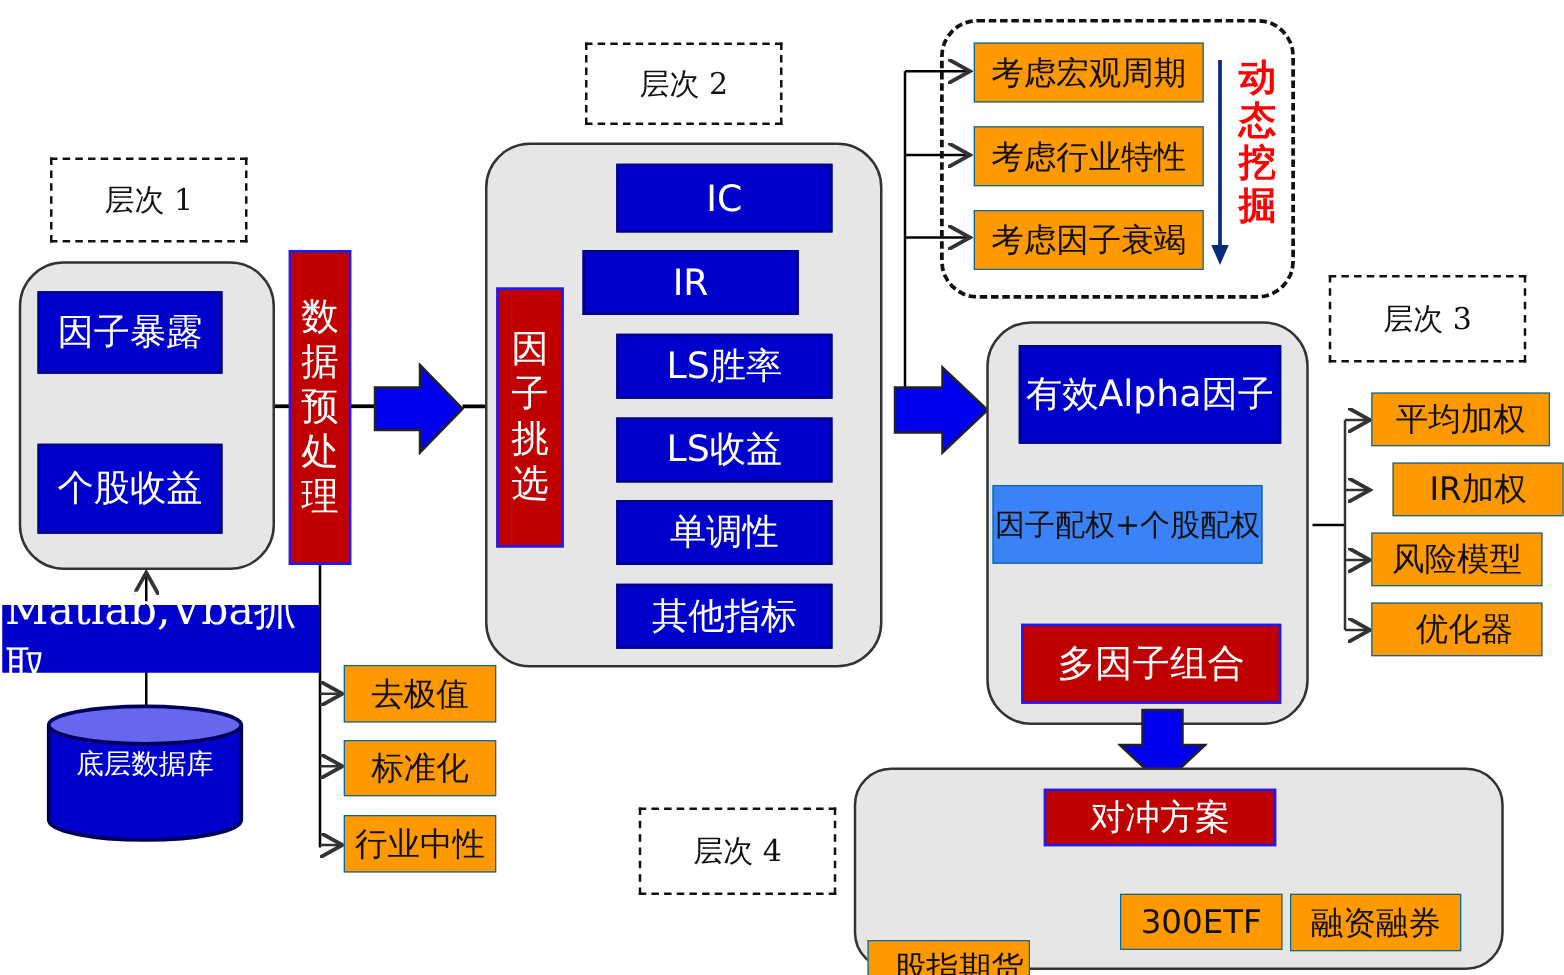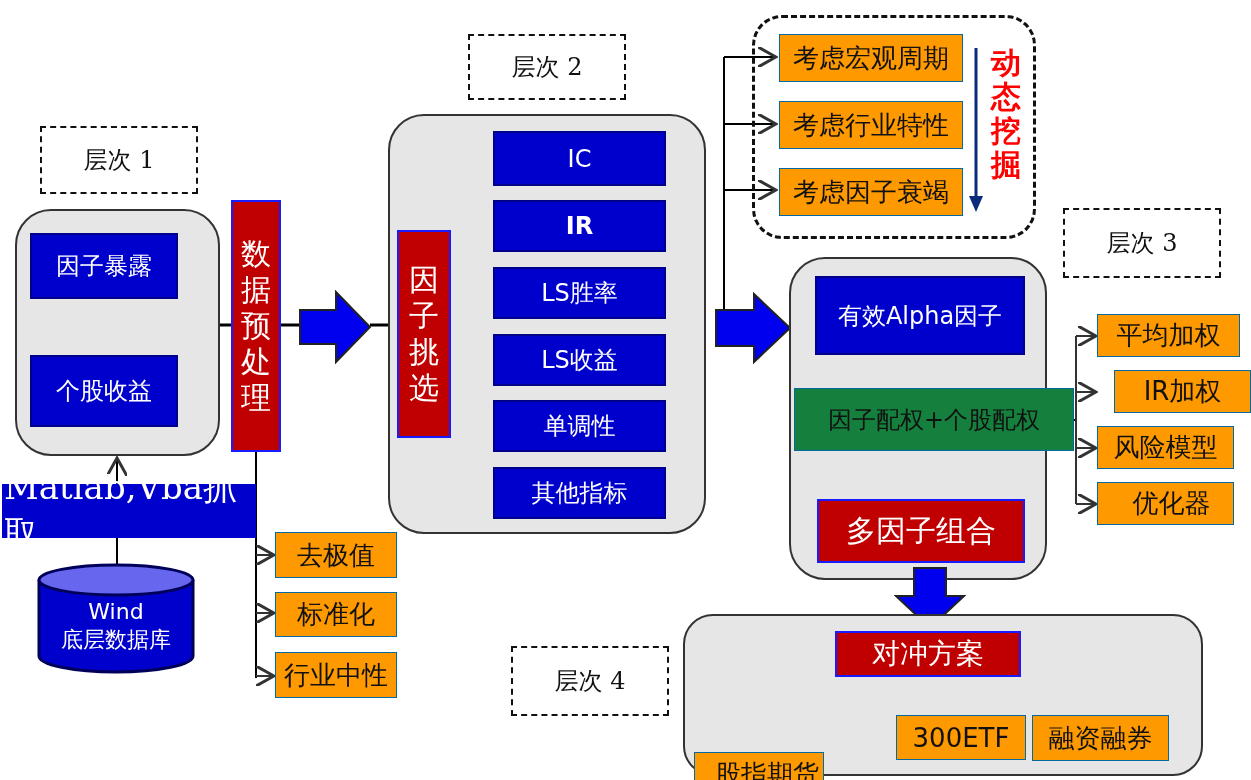--- a/index.html
+++ b/index.html
@@ -4,21 +4,21 @@
 <style>
   html, body { margin: 0; padding: 0; background: #ffffff; }
   body { width: 1251px; height: 780px; position: relative; overflow: hidden;
          font-family: "DejaVu Sans", "Liberation Sans", sans-serif; }
   .abs { position: absolute; box-sizing: border-box; }
   .label-box { border: 2px dashed #111; background: #fff; display: flex; align-items: center;
                justify-content: center; font-family: "DejaVu Serif", "Liberation Serif", serif;
                font-size: 24px; color: #111; }
   .panel { background: #e6e6e6; border: 2px solid #333; border-radius: 36px; }
   .blue { background: #0000cc; border: 2px solid #000088; color: #fff; display: flex;
-          align-items: center; justify-content: center; font-size: 24px; }
+          align-items: center; justify-content: center; font-size: 29px; }
   .red { background: #c00000; border: 2px solid #1a1aff; color: #fff; display: flex;
          align-items: center; justify-content: center; font-size: 30px; }
   .orange { background: #ff9900; border: 1px solid #0369a1; color: #111; display: flex;
             align-items: center; justify-content: center; font-size: 26px; }
   .vert { flex-direction: column; line-height: 1.2; }
   .vert span { display: block; }
   svg.overlay { position: absolute; left: 0; top: 0; }
 </style>
 </head>
 <body>
@@ -84,21 +84,21 @@
     <line x1="1095" y1="696" x2="1095" y2="712" stroke="#333" stroke-width="2" marker-end="url(#ah)"></line>
   </g>
 </svg>
 
 <div class="abs label-box" style="left:40px;top:126px;width:158px;height:68px;">
     <span>层次 1</span>
   </div>
 <div class="abs label-box" style="left:468px;top:34px;width:158px;height:66px;">
     <span>层次 2</span>
   </div>
-<div class="abs label-box" style="left:1063px;top:208px;width:158px;height:70px;justify-content:center;">
+<div class="abs label-box" style="left:1063px;top:220px;width:158px;height:70px;justify-content:center;">
     <span>层次 3</span>
   </div>
 <div class="abs label-box" style="left:511px;top:646px;width:158px;height:70px;">
     <span>层次 4</span>
   </div>
 
 <div class="abs panel" style="left:15px;top:209px;width:205px;height:247px;"></div>
 <div class="abs blue" style="left:30px;top:233px;width:148px;height:66px;">
     <span>因子暴露</span>
   </div>
@@ -109,21 +109,20 @@
 <div class="abs blue" style="left:2px;top:484px;width:254px;height:54px;border-color:#0000cc;font-family:'DejaVu Serif','Liberation Serif',serif;font-size:34px;">
     <span>Matlab,Vba抓取</span>
   </div>
 
 <div class="abs" style="left:36px;top:562px;width:160px;height:112px;">
   <svg width="160" height="112">
     <path d="M3,18 L3,94 A77,16 0 0 0 157,94 L157,18" fill="#0000cc" stroke="#00005a" stroke-width="3"></path>
     <ellipse cx="80" cy="18" rx="77" ry="15" fill="#6666ee" stroke="#00005a" stroke-width="3"></ellipse>
   </svg>
   <div class="abs" style="left:0;top:36px;width:160px;text-align:center;color:#fff;font-size:22px;line-height:28px;">
-    <div>Wind</div>
     <div>底层数据库</div>
   </div>
 </div>
 
 <div class="abs red vert" style="left:231px;top:200px;width:50px;height:252px;font-size:30px;">
   <span>数</span>
   <span>据</span>
   <span>预</span>
   <span>处</span>
   <span>理</span>
@@ -146,21 +145,21 @@
 <div class="abs panel" style="left:388px;top:114px;width:318px;height:420px;"></div>
 <div class="abs red vert" style="left:397px;top:230px;width:54px;height:208px;font-size:30px;">
   <span>因</span>
   <span>子</span>
   <span>挑</span>
   <span>选</span>
 </div>
 <div class="abs blue" style="left:493px;top:131px;width:173px;height:55px;">
     <span>IC</span>
   </div>
-<div class="abs blue" style="left:493px;top:200px;width:173px;height:52px;font-weight:bold;">
+<div class="abs blue" style="left:466px;top:200px;width:173px;height:52px;">
     <span>IR</span>
   </div>
 <div class="abs blue" style="left:493px;top:267px;width:173px;height:52px;">
     <span>LS胜率</span>
   </div>
 <div class="abs blue" style="left:493px;top:334px;width:173px;height:52px;">
     <span>LS收益</span>
   </div>
 <div class="abs blue" style="left:493px;top:400px;width:173px;height:52px;">
     <span>单调性</span>
@@ -191,21 +190,21 @@
 </div>
 
 <svg class="abs" style="left:714px;top:292px;" width="80" height="72">
   <polygon points="2,18 40,18 40,2 76,36 40,70 40,54 2,54" fill="#0000ee" stroke="#222" stroke-width="2"></polygon>
 </svg>
 
 <div class="abs panel" style="left:789px;top:257px;width:258px;height:323px;"></div>
 <div class="abs blue" style="left:815px;top:276px;width:210px;height:79px;">
     <span>有效Alpha因子</span>
   </div>
-<div class="abs orange" style="left:794px;top:388px;width:280px;height:63px;background:#15803d;font-size:24px;">
+<div class="abs orange" style="left:794px;top:388px;width:216px;height:63px;background:#3b82f6;font-size:24px;">
     <span>因子配权+个股配权</span>
   </div>
 <div class="abs red" style="left:817px;top:499px;width:208px;height:64px;">
     <span>多因子组合</span>
   </div>
 
 <div class="abs orange" style="left:1097px;top:314px;width:143px;height:43px;">
     <span>平均加权</span>
   </div>
 <div class="abs orange" style="left:1097px;top:370px;width:137px;height:43px;margin-left:17px;">

